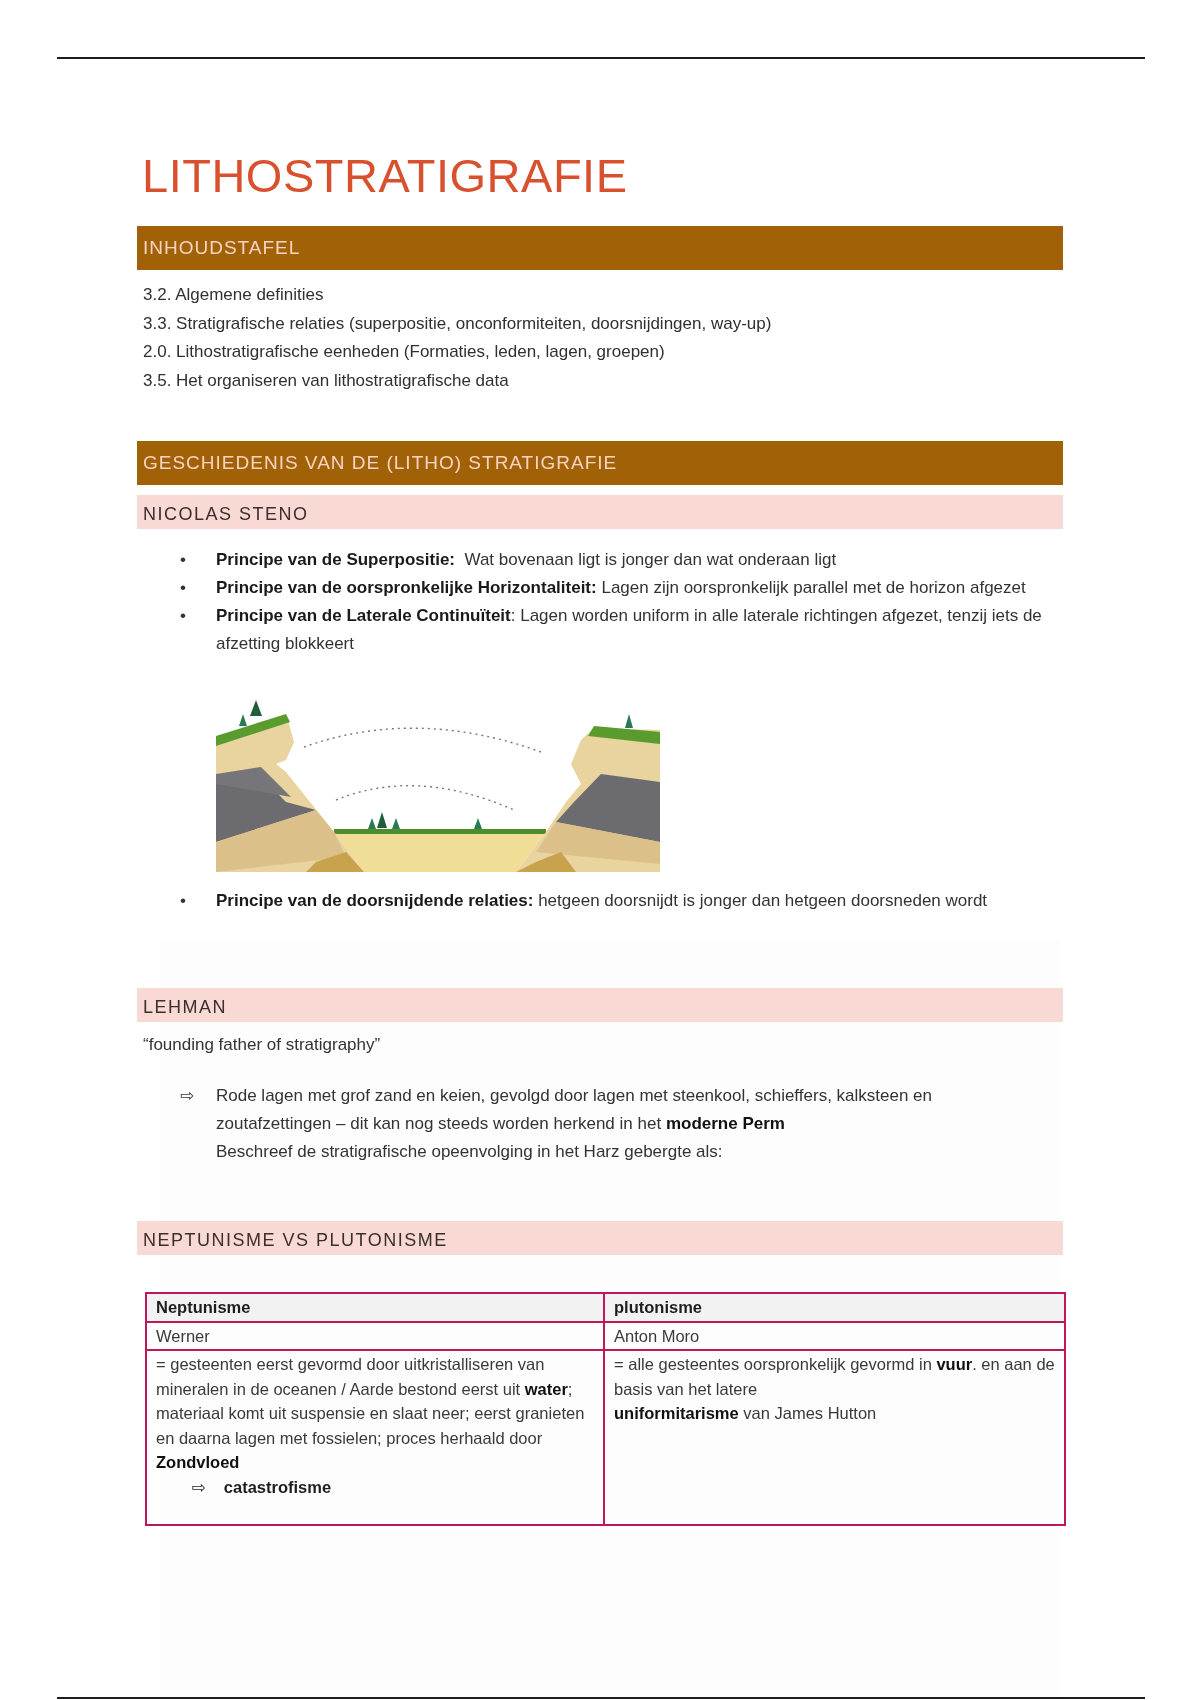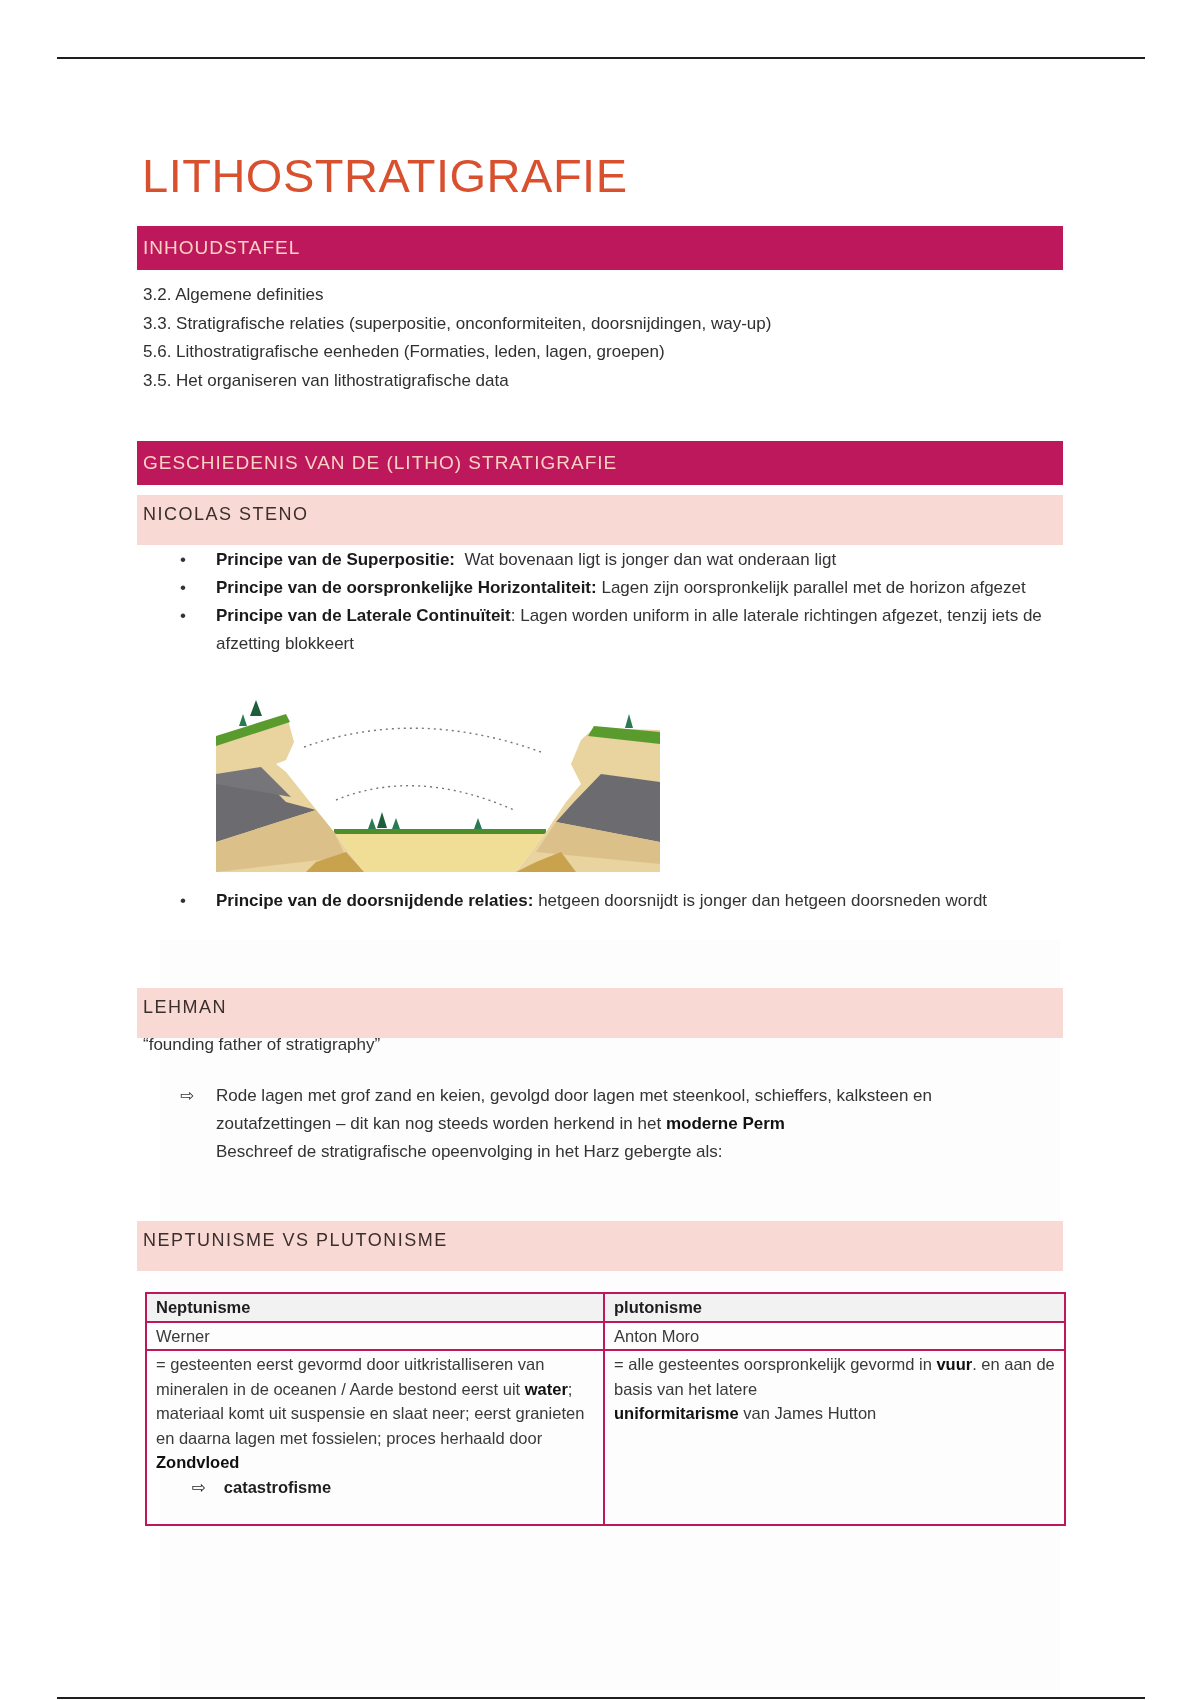--- a/index.html
+++ b/index.html
@@ -8,23 +8,23 @@
 
   .rule { position: absolute; left: 57px; width: 1088px; height: 2px; background: #1e1e1e; }
   .rule.top { top: 57px; }
   .rule.bottom { top: 1697px; }
 
   .page-bg { position: absolute; left: 160px; top: 940px; width: 900px; height: 760px; background: #fdfdfd; }
 
   .title { position: absolute; left: 142px; top: 148px; font-size: 47px; color: #D9502F; letter-spacing: 0.5px; font-weight: normal; }
 
   .bar { position: absolute; left: 137px; width: 926px; }
-  .bar-main { background: #be185d; height: 44px; }
+  .bar-main { background: #a16207; height: 44px; }
   .bar-main span { position: absolute; left: 6px; top: 11px; font-size: 19px; color: #F9D2C2; letter-spacing: 1px; }
-  .bar-sub { background: #F9D9D3; height: 50px; }
+  .bar-sub { background: #F9D9D3; height: 34px; }
   .bar-sub span { position: absolute; left: 6px; top: 9px; font-size: 18px; color: #3a2f2d; letter-spacing: 1.5px; }
 
   .toc { position: absolute; left: 143px; top: 281px; font-size: 17px; color: #303030; line-height: 28.5px; }
 
   .bullets { position: absolute; left: 180px; width: 880px; font-size: 17px; line-height: 28px; color: #333; }
   .bullet { position: relative; padding-left: 36px; }
   .bullet .dot { position: absolute; left: 0; top: 0; font-size: 17px; }
   .bullet b { color: #1a1a1a; }
 
   .figure { position: absolute; left: 216px; top: 692px; width: 444px; height: 180px; }
@@ -53,21 +53,21 @@
 
 <h1 class="title">LITHOSTRATIGRAFIE</h1>
 
 <div class="bar bar-main" style="top:226px;">
   <span>INHOUDSTAFEL</span>
 </div>
 
 <div class="toc">
   <div>3.2. Algemene definities</div>
   <div>3.3. Stratigrafische relaties (superpositie, onconformiteiten, doorsnijdingen, way-up)</div>
-  <div>5.6. Lithostratigrafische eenheden (Formaties, leden, lagen, groepen)</div>
+  <div>2.0. Lithostratigrafische eenheden (Formaties, leden, lagen, groepen)</div>
   <div>3.5. Het organiseren van lithostratigrafische data</div>
 </div>
 
 <div class="bar bar-main" style="top:441px;">
   <span>GESCHIEDENIS VAN DE (LITHO) STRATIGRAFIE</span>
 </div>
 
 <div class="bar bar-sub" style="top:495px;">
   <span>NICOLAS STENO</span>
 </div>

